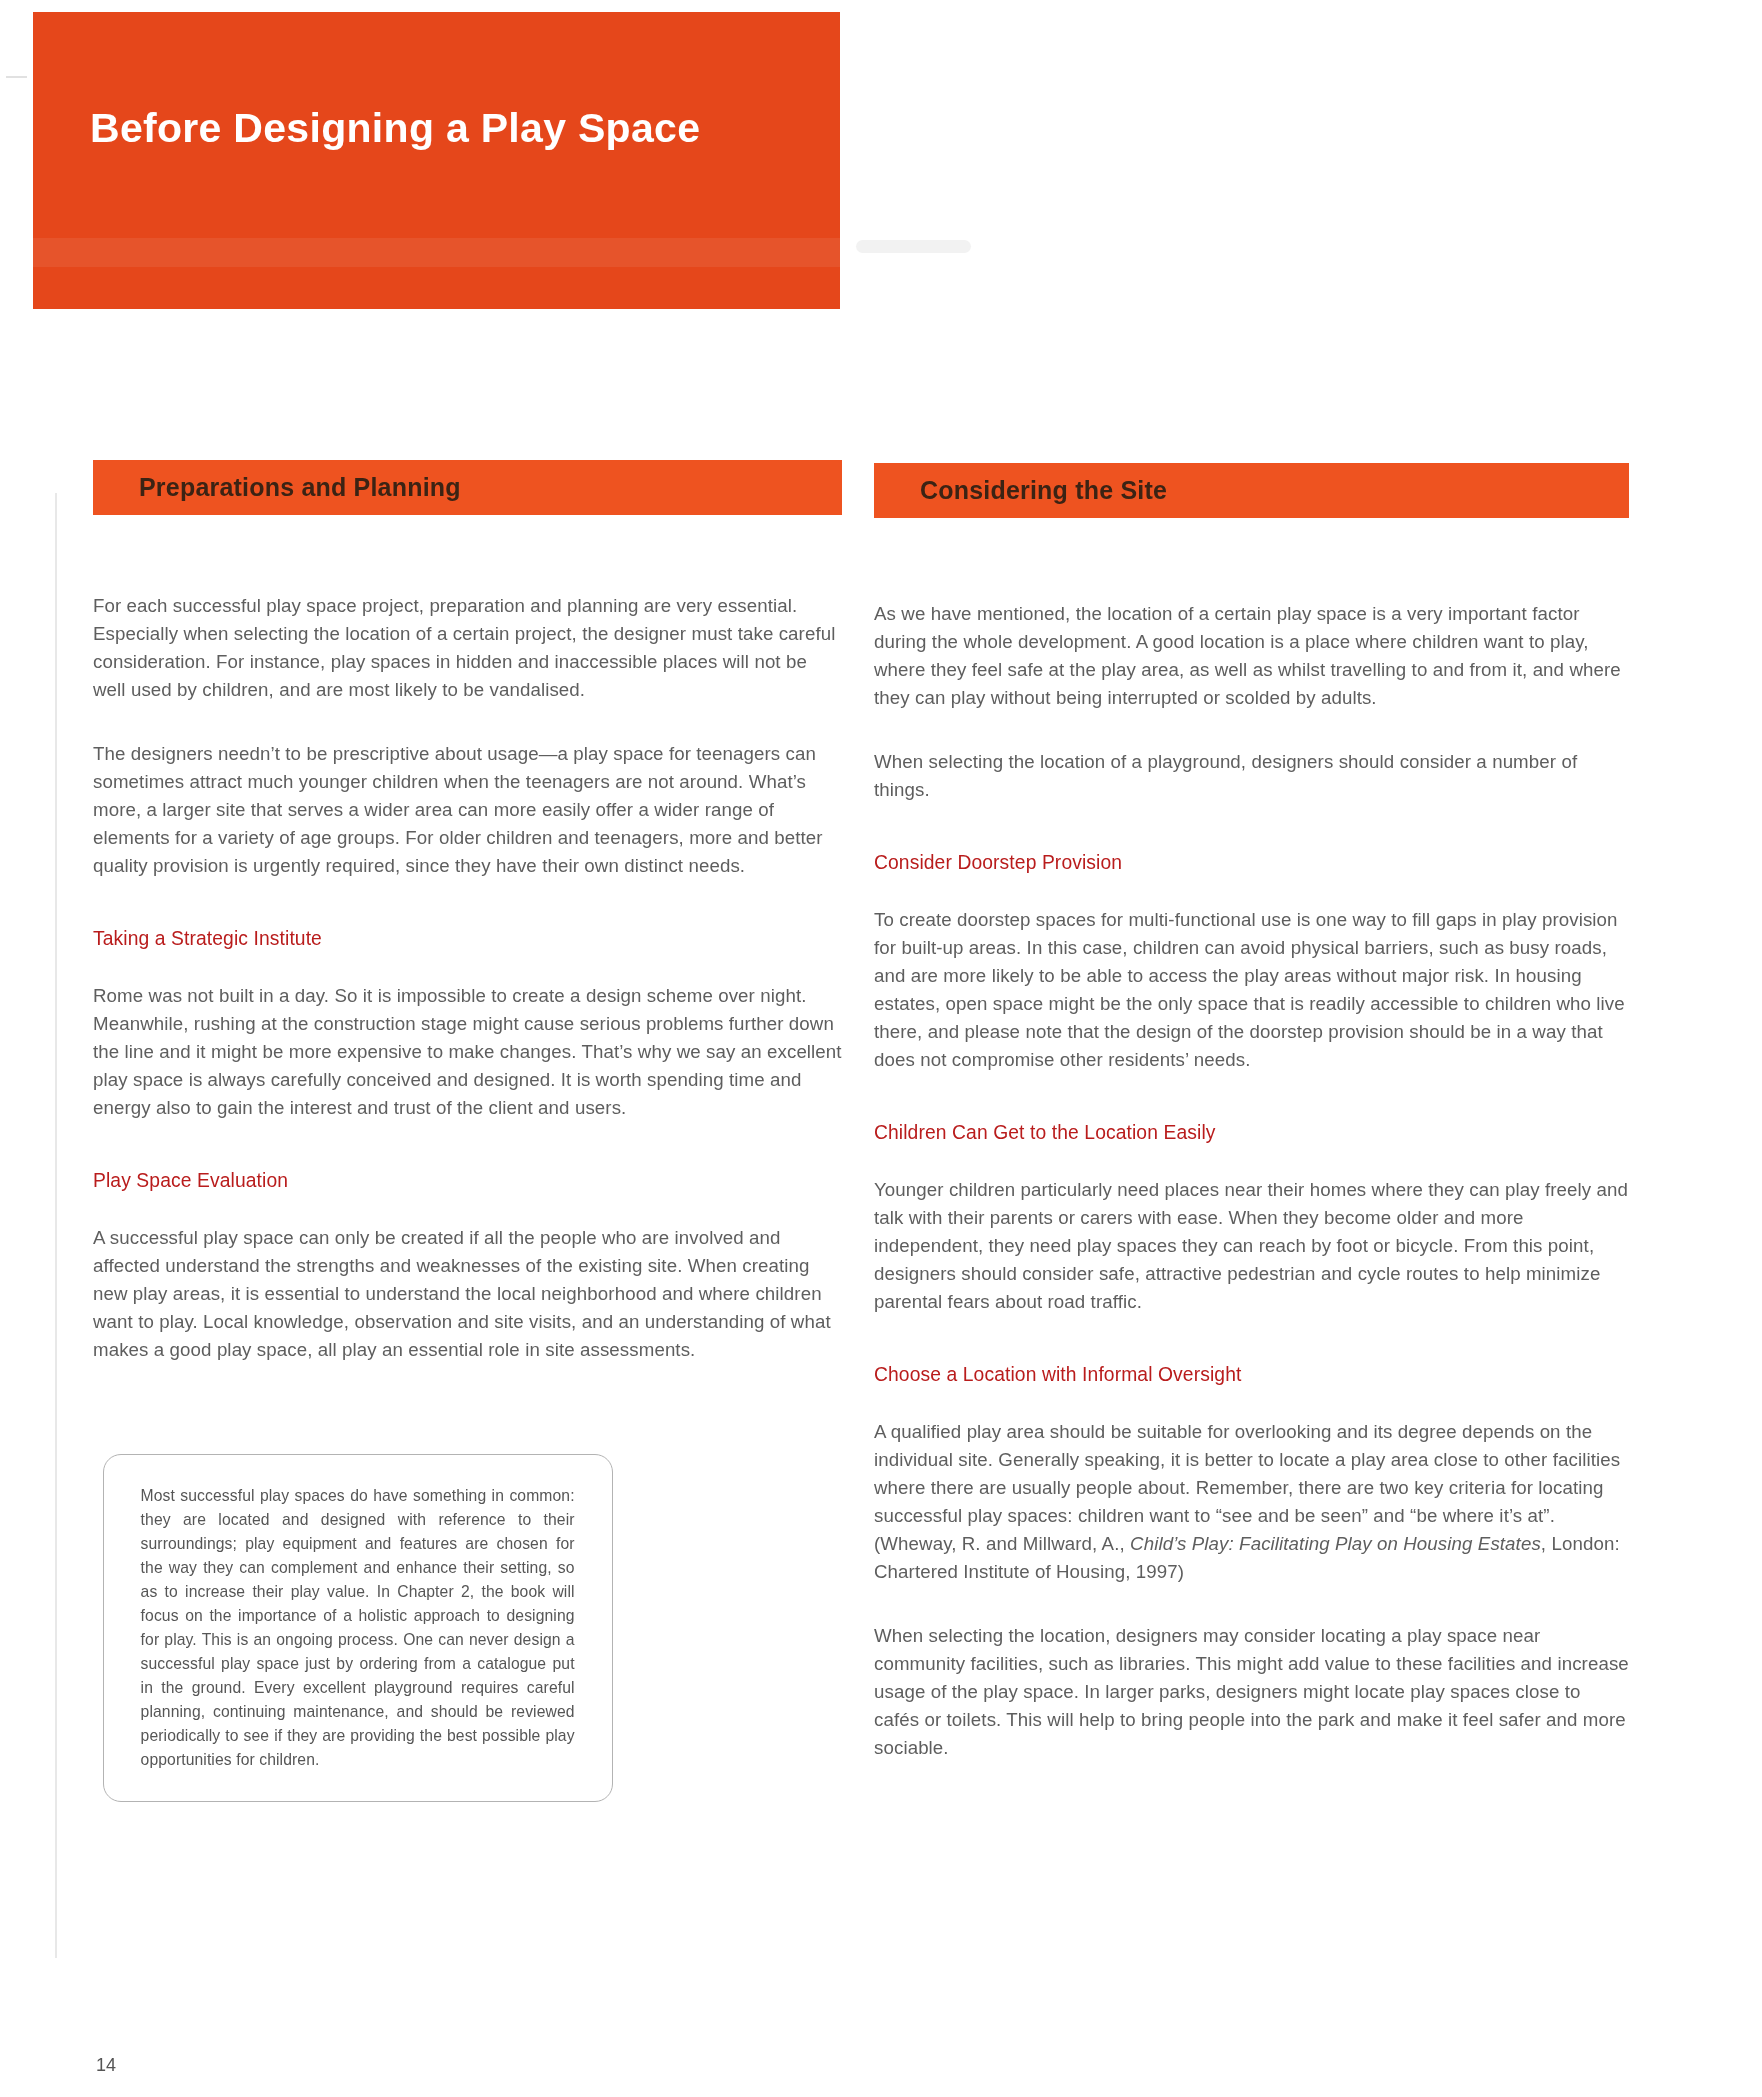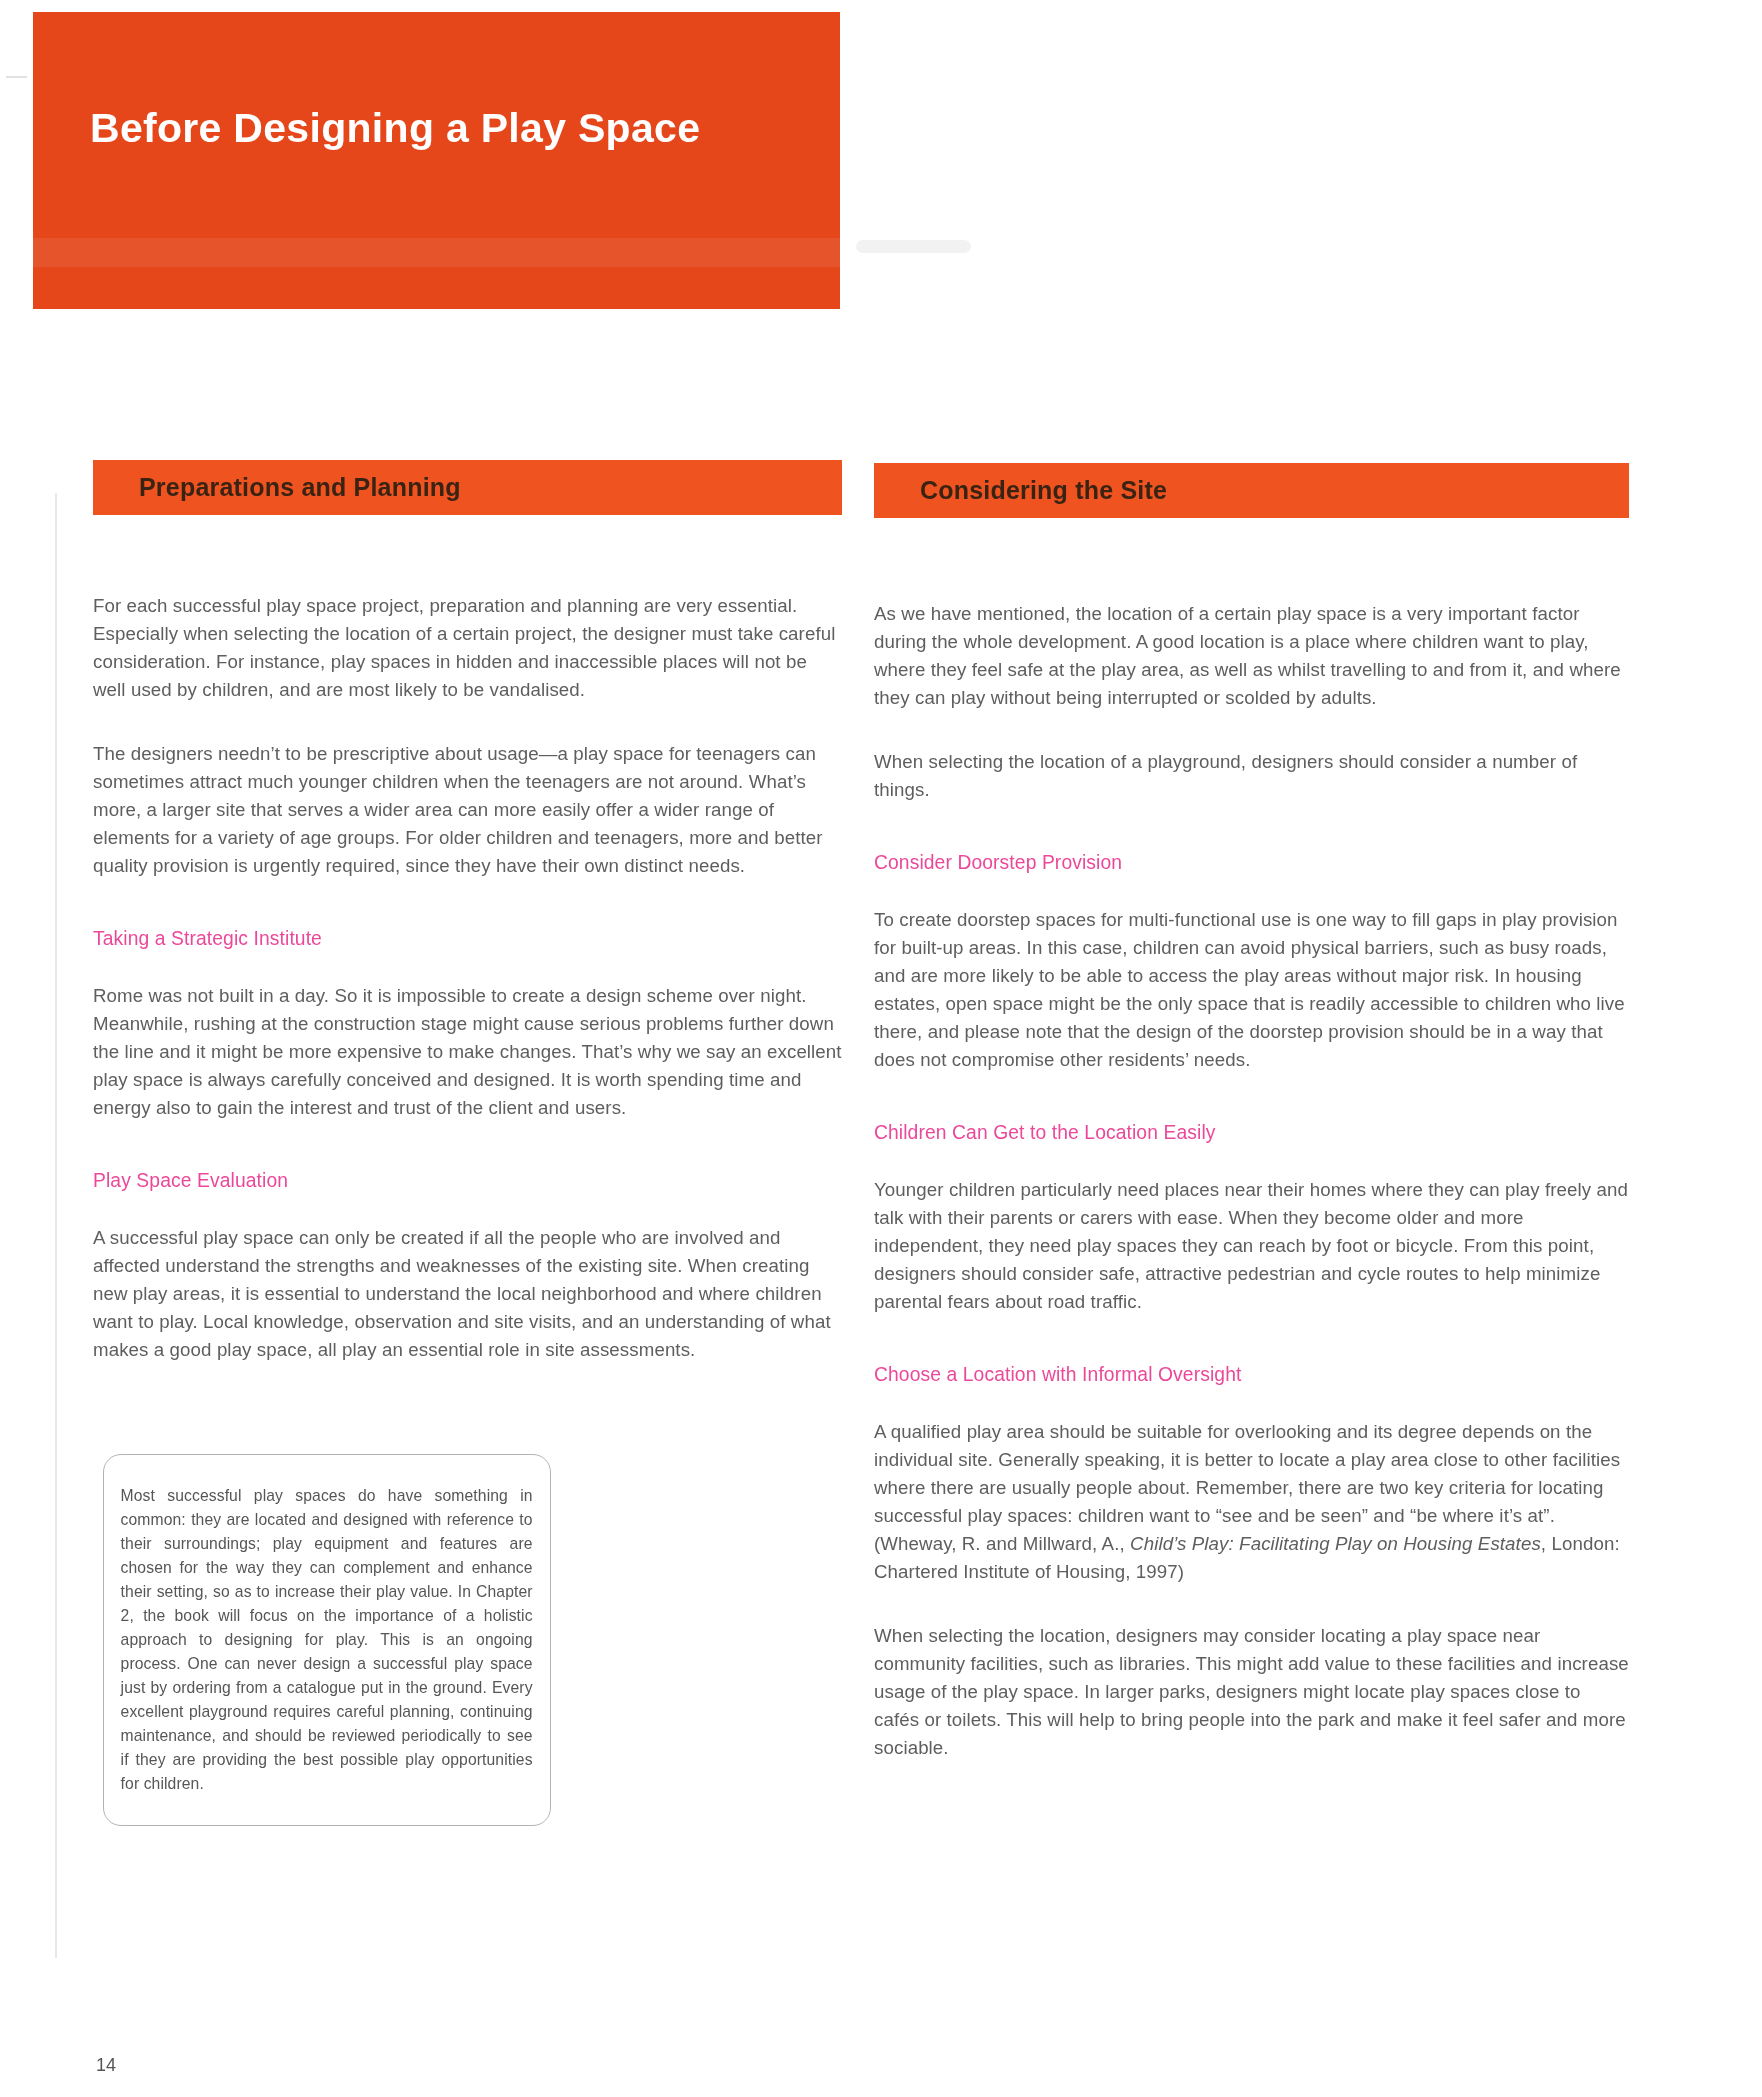--- a/index.html
+++ b/index.html
@@ -87,32 +87,32 @@
     color: #5e5e5e;
     letter-spacing: 0.1px;
   }
   .col-right .col-body { margin-top: 82px; }
 
   .col-body p { margin: 0 0 36px 0; }
   .col-body h3 {
     margin: 45px 0 29px 0;
     font-size: 19.3px;
     font-weight: normal;
-    color: #ec4899;
+    color: #b91c1c;
   }
   .col-body em { font-style: italic; }
 
   
   .callout {
     box-sizing: border-box;
     margin: 90px 0 0 9.6px;
-    width: 448px;
+    width: 510px;
     border: 1.2px solid #b3b3b3;
     border-radius: 18px;
-    padding: 29px 17px;
+    padding: 29px 37px;
     background: #ffffff;
   }
   .callout p {
     margin: 0;
     font-size: 15.7px;
     line-height: 24px;
     color: #565656;
     text-align: justify;
   }
 

